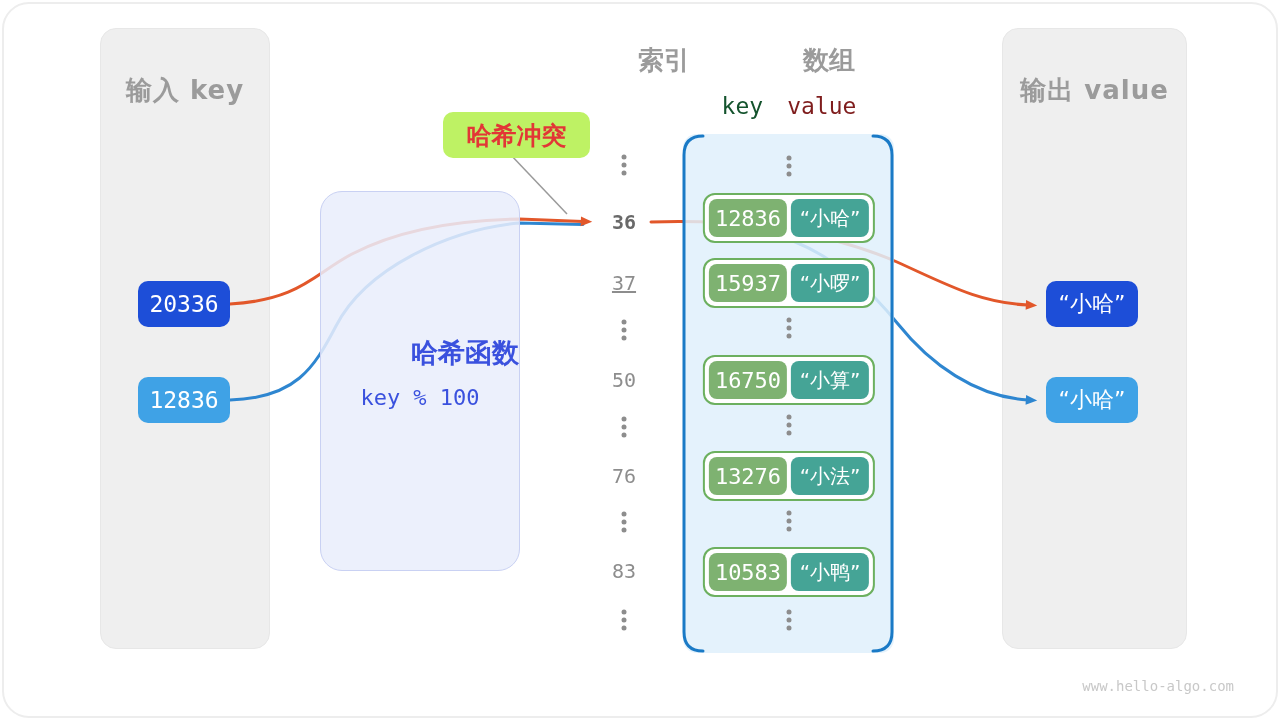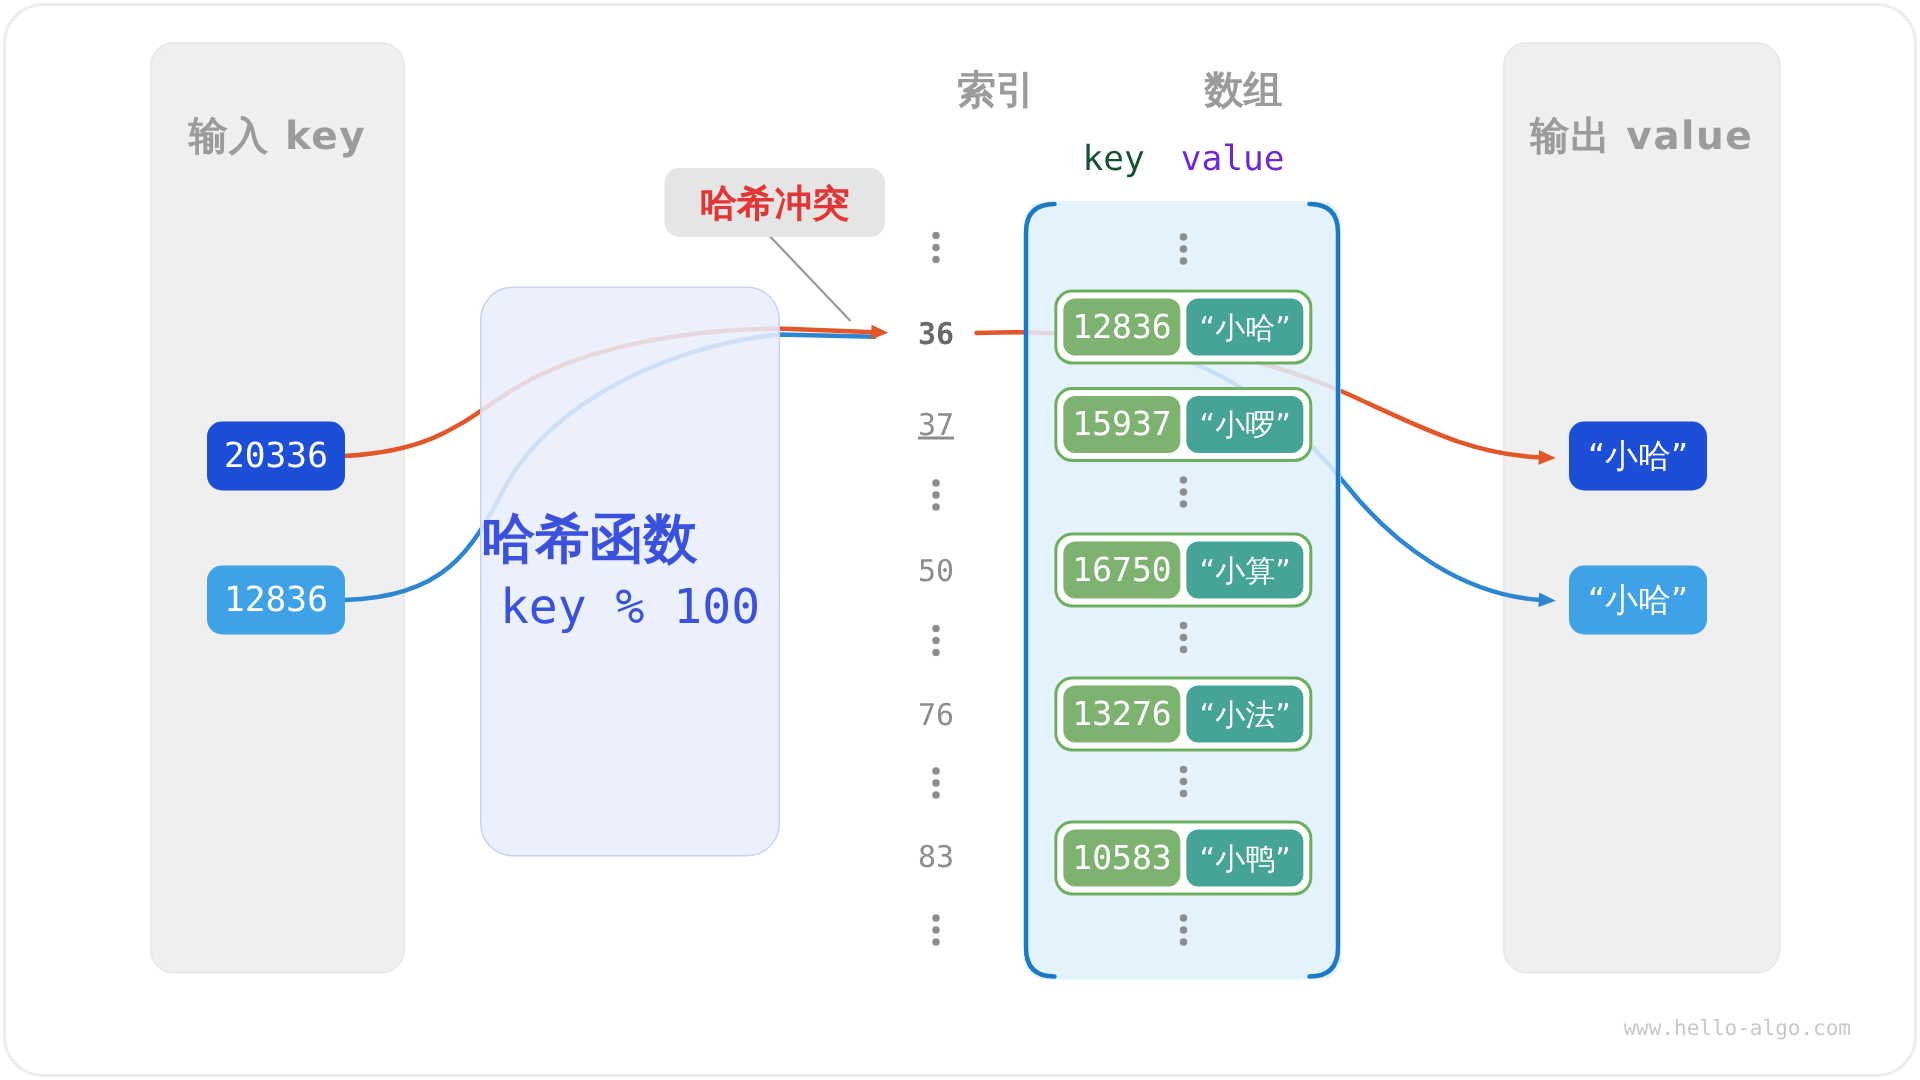--- a/index.html
+++ b/index.html
@@ -30,42 +30,42 @@
   .col-header {
     position:absolute; transform:translate(-50%,-50%); z-index:5;
     font-weight:bold; font-size:26px; color:#9b9b9b; white-space:nowrap;margin-left:40px;
   }
   .kv-header {
     position:absolute; left:789px; top:106px; transform:translate(-50%,-50%);
     z-index:5; display:flex; gap:24px; white-space:nowrap;
     font-family:"DejaVu Sans Mono","Liberation Mono",monospace; font-size:23px;
   }
   .kv-header .kh { color:#14532d; }
-  .kv-header .vh { color:#6d28d9; }
+  .kv-header .vh { color:#7f1d1d; }
 
   
   .hash-box {
     position:absolute; left:320px; top:191px; width:200px; height:380px;
     z-index:3; background:rgba(233,237,252,0.86);
     border:1.5px solid #c9d1f3; border-radius:22px; box-sizing:border-box;
   }
   .hash-title {
-    position:absolute; left:0; width:100%; top:143px; text-align:left;
-    font-weight:bold; font-size:36px; color:#3a51de;
+    position:absolute; left:0; width:100%; top:143px; text-align:right;
+    font-weight:bold; font-size:27px; color:#3a51de;
   }
   .hash-formula {
     position:absolute; left:0; width:100%; top:193px; text-align:center;
     font-family:"DejaVu Sans Mono","Liberation Mono",monospace;
-    font-size:32px; color:#3a51de;
+    font-size:22px; color:#3a51de;
   }
 
   
   .collision {
     position:absolute; left:443px; top:112px; width:147px; height:46px;
-    z-index:5; background:#e5e5e5; border-radius:10px;
+    z-index:5; background:#bef264; border-radius:10px;
     display:flex; align-items:center; justify-content:center;
     font-weight:bold; font-size:25px; color:#e23636;
   }
 
   
   .array-fill {
     position:absolute; left:683px; top:134px; width:211px; height:519px;
     z-index:3; background:rgba(223,240,251,0.85); border-radius:14px;
   }
 

